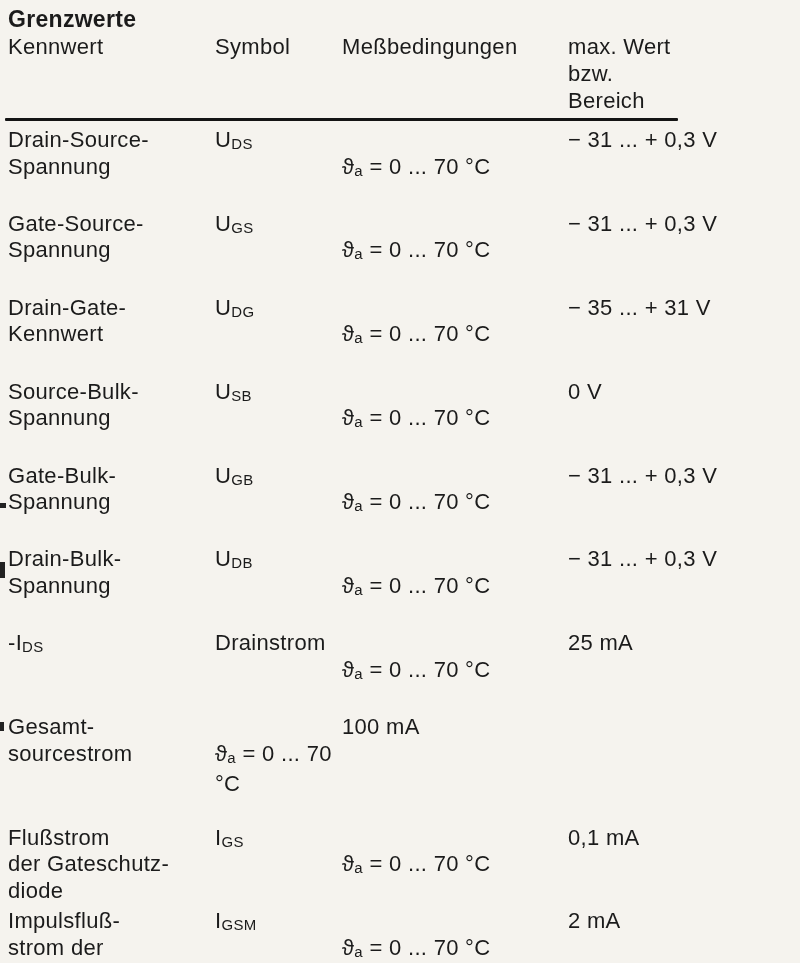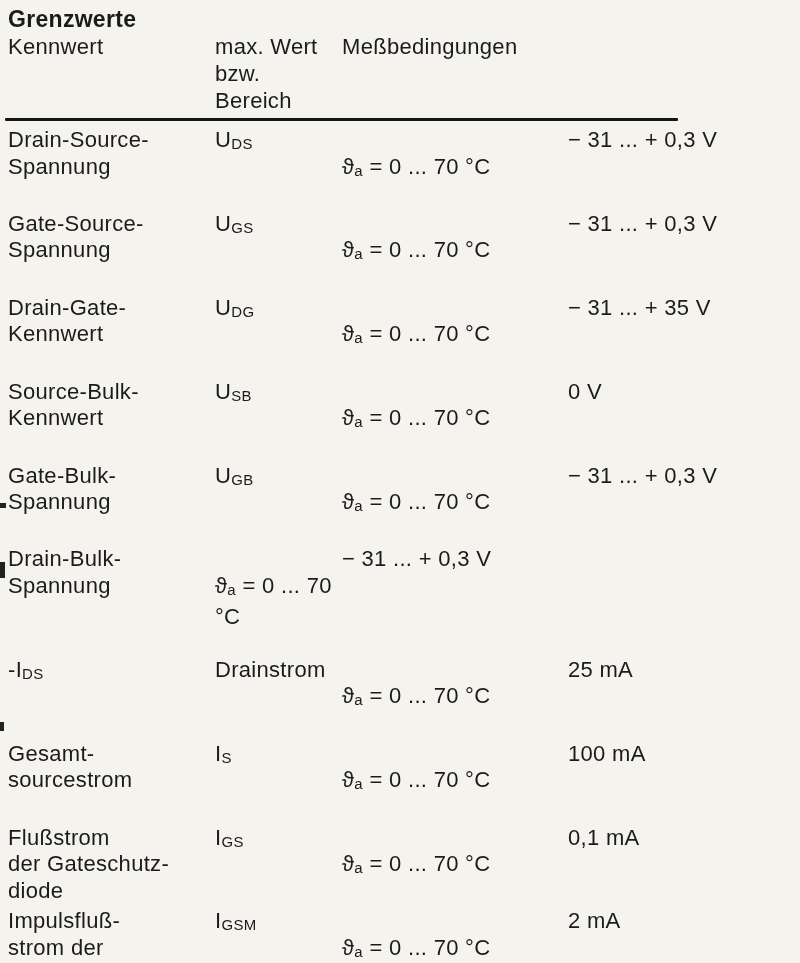--- a/index.html
+++ b/index.html
@@ -49,23 +49,24 @@
 </style>
 </head>
 <body>
 
 <div class="page">
 
   <div class="title">Grenzwerte</div>
 
   <div class="hgrid">
     <div class="hcell">Kennwert</div>
+    <div class="hcell">Symbol</div>
+    <div class="hcell">Meßbedingungen</div>
     <div class="hcell">max. Wert
 bzw. Bereich</div>
-    <div class="hcell">Meßbedingungen</div>
   </div>
 
   <div class="rule"></div>
 
   <div class="tbl">
 
     <div class="trow">
       <div class="c">Drain-Source-
 Spannung</div>
       <div class="c"><span>U</span><span class="sb">DS</span></div>
@@ -85,65 +86,65 @@
       <div class="c val">− 31 ... + 0,3 V</div>
     </div>
 
     <div class="trow">
       <div class="c">Drain-Gate-
 Kennwert</div>
       <div class="c"><span>U</span><span class="sb">DG</span></div>
       <div class="c">
         <div><span>ϑ</span><span class="sb">a</span><span> = 0 ... 70 °C</span></div>
       </div>
-      <div class="c val">− 31 ... + 35 V</div>
+      <div class="c val">− 35 ... + 31 V</div>
     </div>
 
     <div class="trow">
       <div class="c">Source-Bulk-
-Kennwert</div>
+Spannung</div>
       <div class="c"><span>U</span><span class="sb">SB</span></div>
       <div class="c">
         <div><span>ϑ</span><span class="sb">a</span><span> = 0 ... 70 °C</span></div>
       </div>
       <div class="c val">0 V</div>
     </div>
 
     <div class="trow">
       <div class="c">Gate-Bulk-
 Spannung</div>
       <div class="c"><span>U</span><span class="sb">GB</span></div>
       <div class="c">
         <div><span>ϑ</span><span class="sb">a</span><span> = 0 ... 70 °C</span></div>
       </div>
       <div class="c val">− 31 ... + 0,3 V</div>
     </div>
 
     <div class="trow">
       <div class="c">Drain-Bulk-
 Spannung</div>
+      <div class="c"><span>U</span><span class="sb">DB</span></div>
       <div class="c">
         <div><span>ϑ</span><span class="sb">a</span><span> = 0 ... 70 °C</span></div>
       </div>
       <div class="c val">− 31 ... + 0,3 V</div>
     </div>
 
     <div class="trow">
       <div class="c"><span>-I</span><span class="sb">DS</span></div>
       <div class="c">Drainstrom</div>
       <div class="c">
         <div><span>ϑ</span><span class="sb">a</span><span> = 0 ... 70 °C</span></div>
       </div>
       <div class="c val">25 mA</div>
     </div>
 
     <div class="trow">
       <div class="c">Gesamt-
 sourcestrom</div>
-      <div class="c"><span>I</span><span class="sb">S</span></div>
       <div class="c">
         <div><span>ϑ</span><span class="sb">a</span><span> = 0 ... 70 °C</span></div>
       </div>
       <div class="c val">100 mA</div>
     </div>
 
     <div class="trow">
       <div class="c">Flußstrom
 der Gateschutz-
 diode</div>

